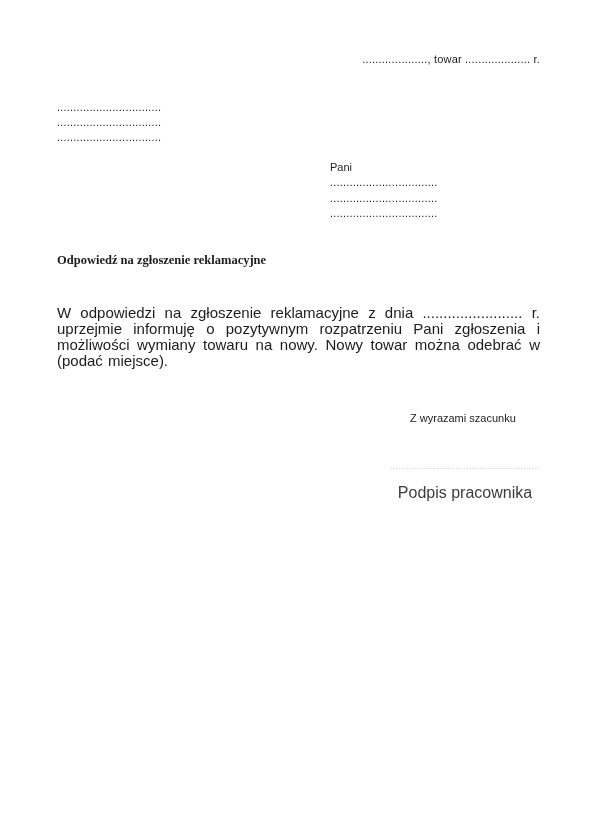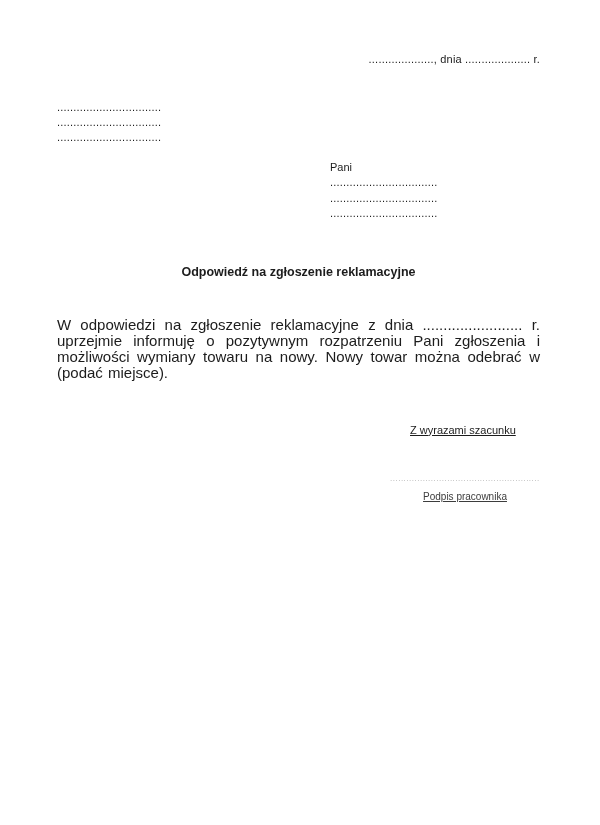--- a/index.html
+++ b/index.html
@@ -48,69 +48,67 @@
   .reference-line {
     margin-top: 16px;
     font-size: 11px;
     line-height: 16px;
   }
   .reference-line .ref-blank {
     font-weight: bold;
     letter-spacing: 0.2px;
   }
   .letter-title {
-    margin-top: 42px;
-    text-align: center;
+    margin-top: 30px;
     font-size: 12.5px;
     font-weight: bold;
     line-height: 16px;
+    font-family: Liberation Serif, serif;
   }
   .letter-body {
     margin-top: 37px;
     font-size: 15px;
     line-height: 16px;
     text-align: justify;
     word-spacing: 1px;
   }
   .closing-line {
     margin-top: 41px;
     margin-left: 353px;
     font-size: 11px;
     line-height: 16px;
-    text-decoration: underline;
   }
   .signature-block {
     margin-top: 36px;
     margin-left: 333px;
     width: 150px;
     text-align: center;
   }
   .signature-rule {
     font-size: 8px;
     line-height: 10px;
     letter-spacing: 0.5px;
     color: #a8a8a8;
     white-space: nowrap;
     overflow: hidden;
     width: 150px;
   }
   .signature-caption {
-    margin-top: 6px;
-    font-size: 10px;
+    margin-top: 14px;
+    font-size: 16px;
     line-height: 14px;
     color: #3d3d3d;
-    text-decoration: underline;
   }
 </style>
 </head>
 <body>
 
 <div class="page">
 
-  <div class="date-line">...................., dnia .................... r.</div>
+  <div class="date-line">...................., towar .................... r.</div>
 
   <div class="sender-block">
     <div class="dotted-line">................................</div>
     <div class="dotted-line">................................</div>
     <div class="dotted-line">................................</div>
   </div>
 
   <div class="recipient-block">
     <div class="salutation">Pani</div>
     <div class="dotted-line">.................................</div>

